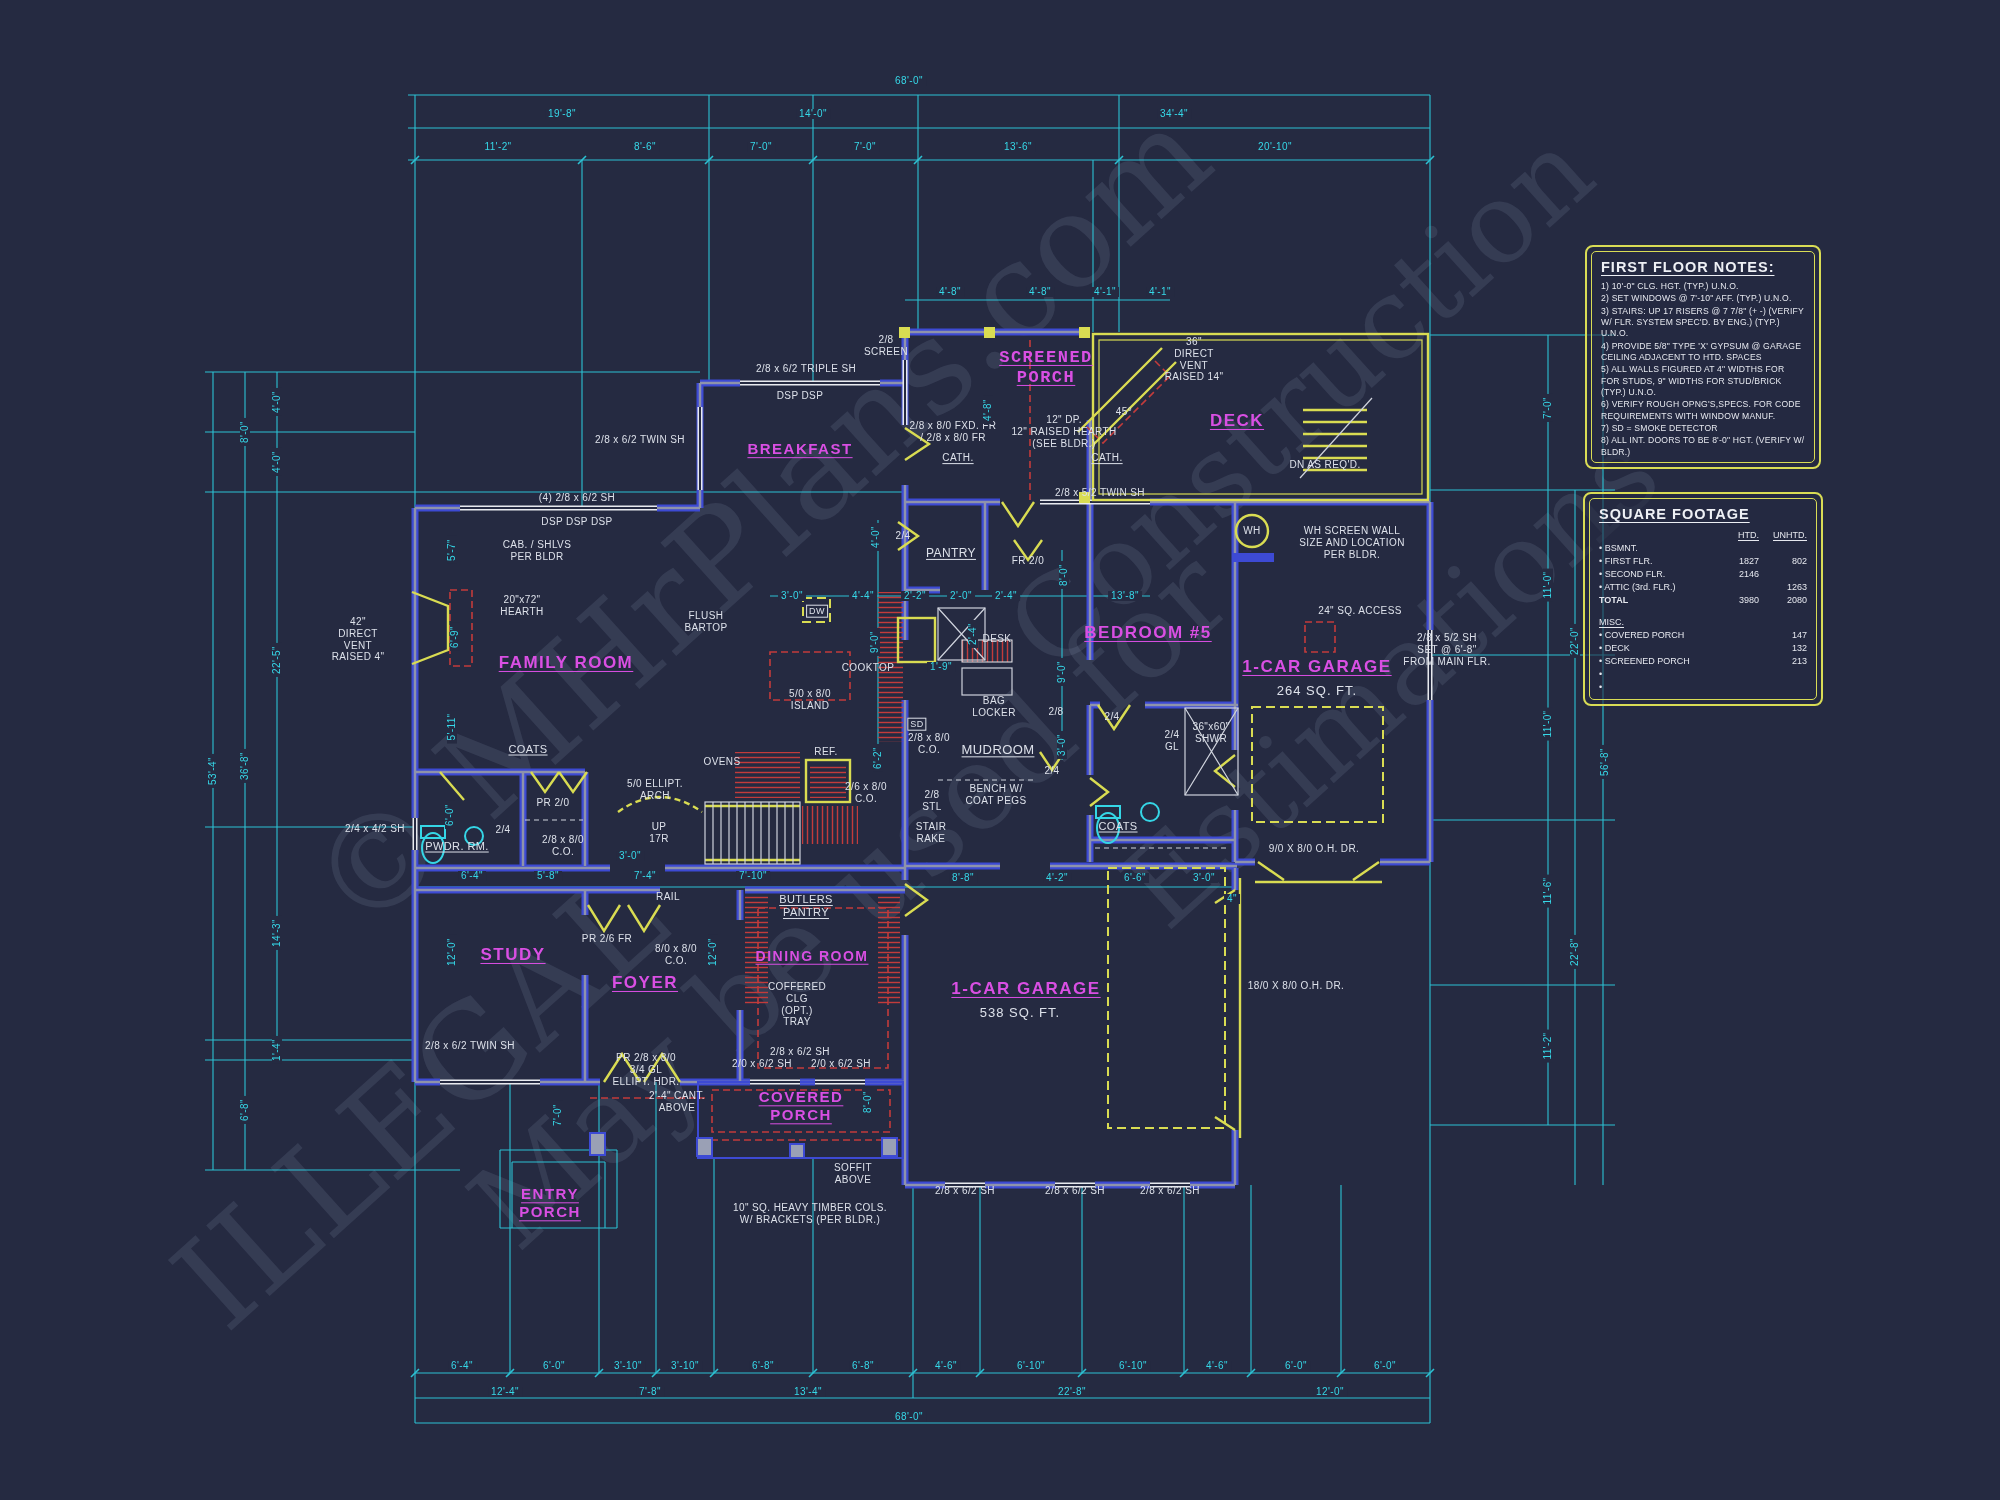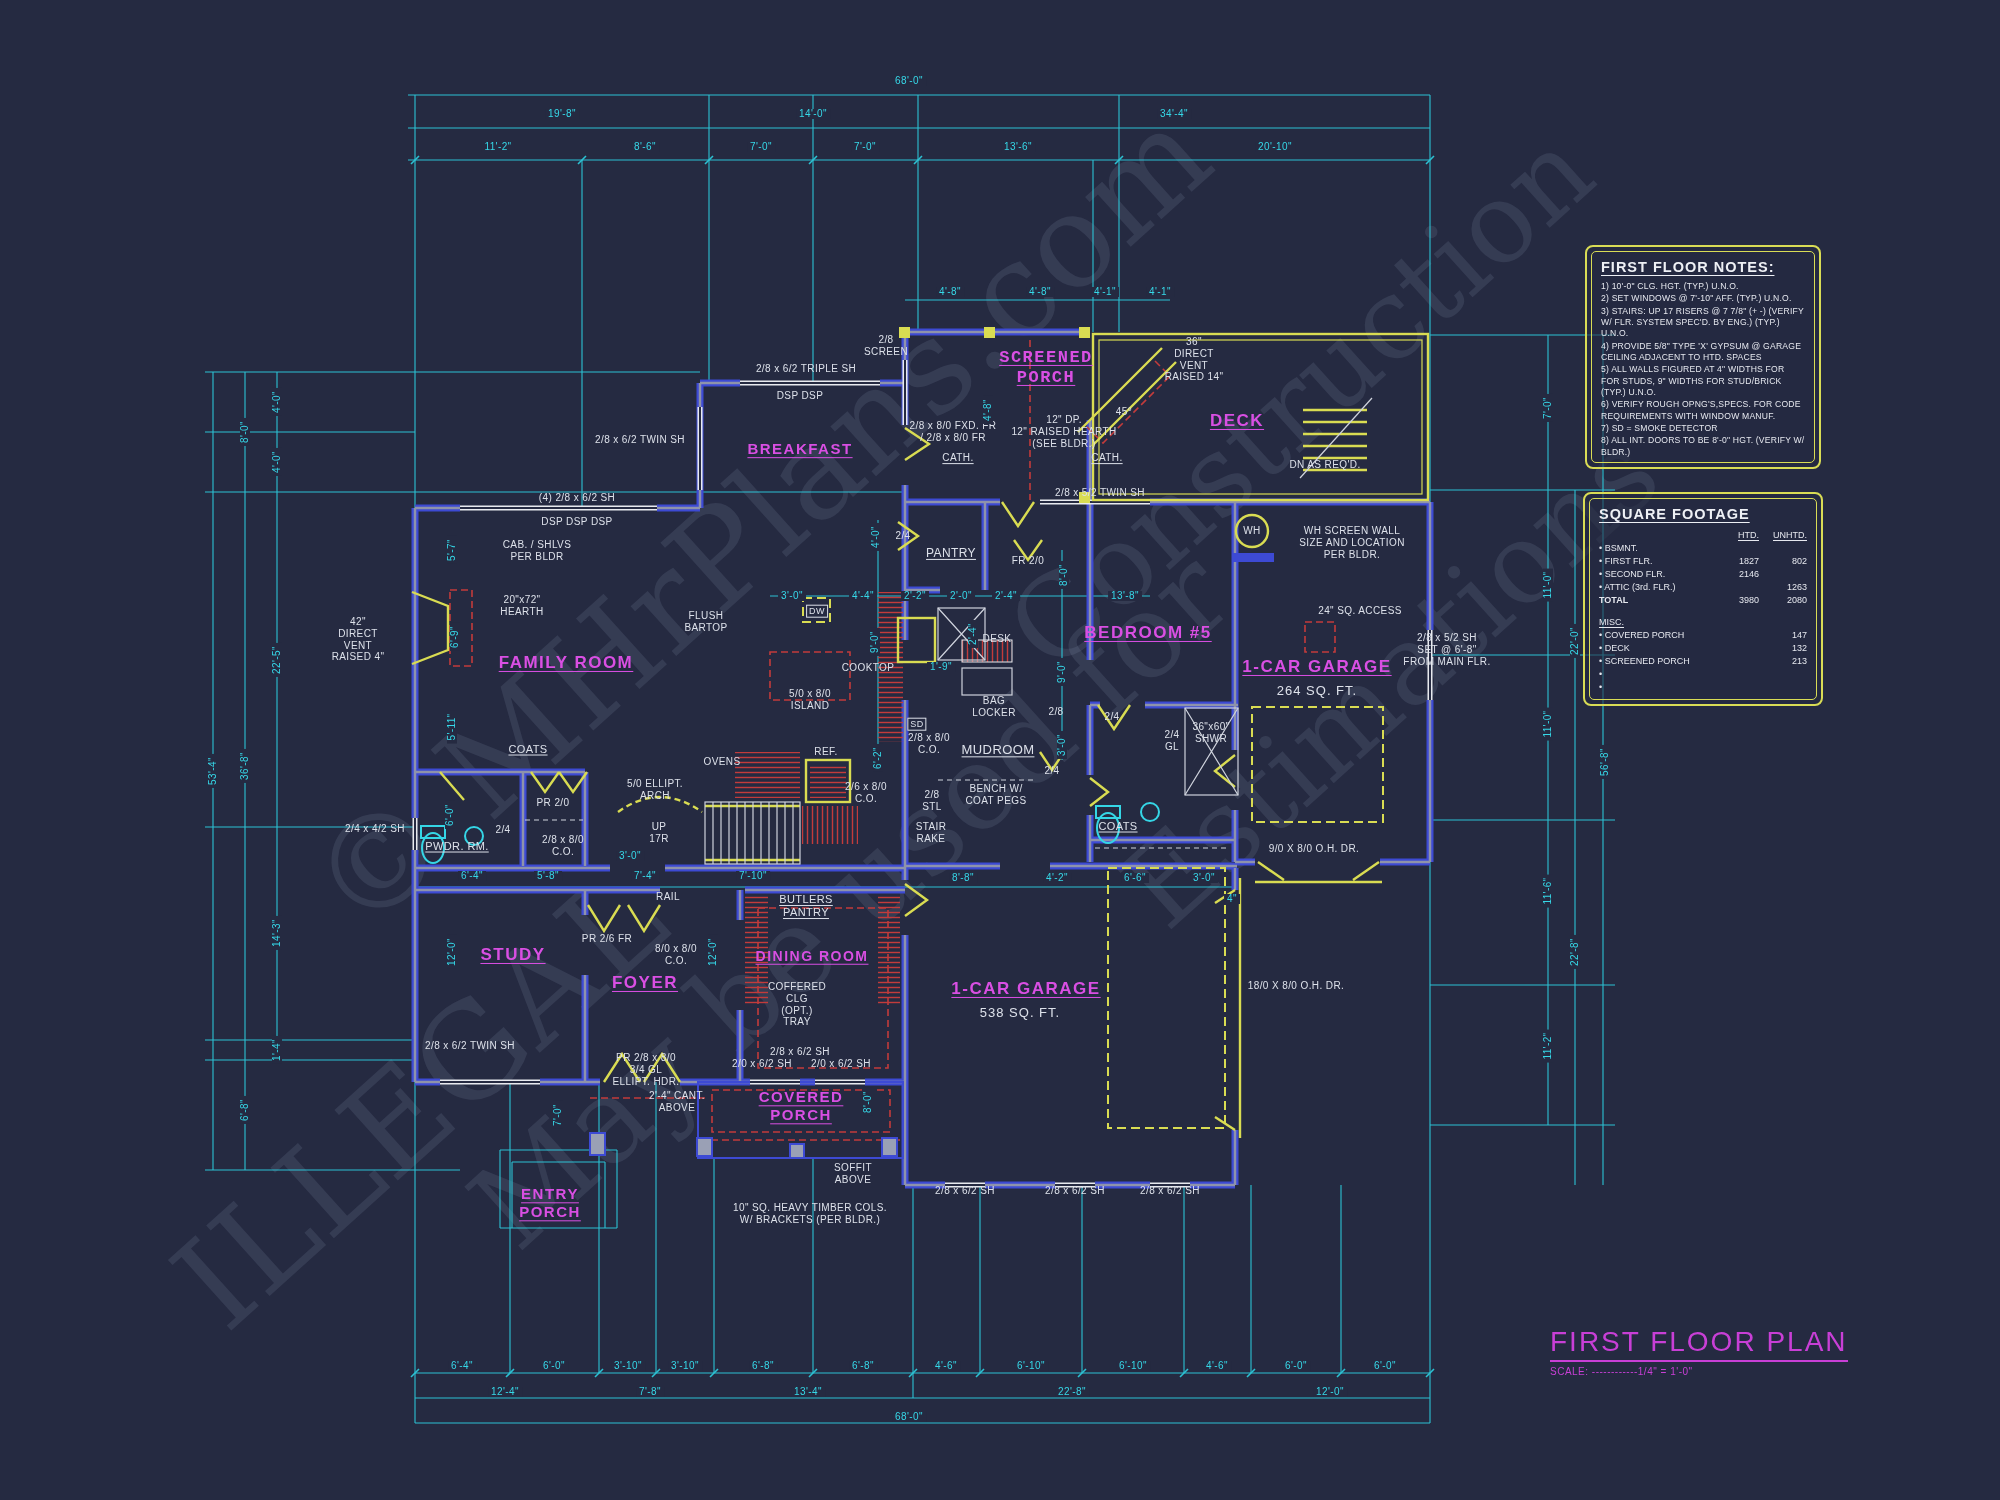--- a/index.html
+++ b/index.html
@@ -526,18 +526,14 @@
         <tr>
           <td>•</td>
               <td></td>
           <td class="num"></td>
         </tr>
       </tbody>
         </table>
     </div>
   </div>
 
-  <div id="titleblock">
-    <div id="plan-title">FIRST FLOOR PLAN</div>
-    <div id="plan-scale">SCALE: ------------1/4" = 1'-0"</div>
-  </div>
 
 </div>
 
 </body></html>

